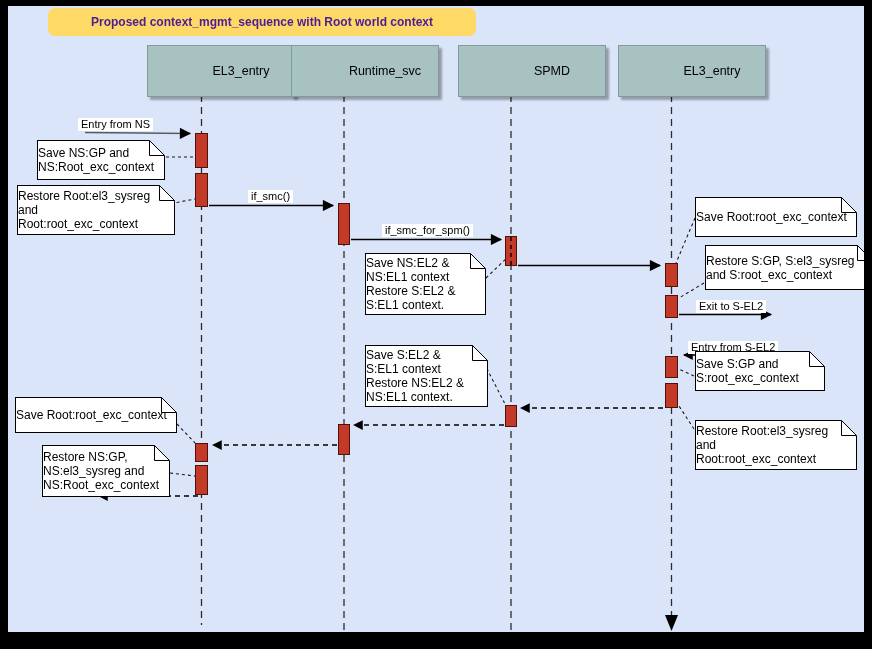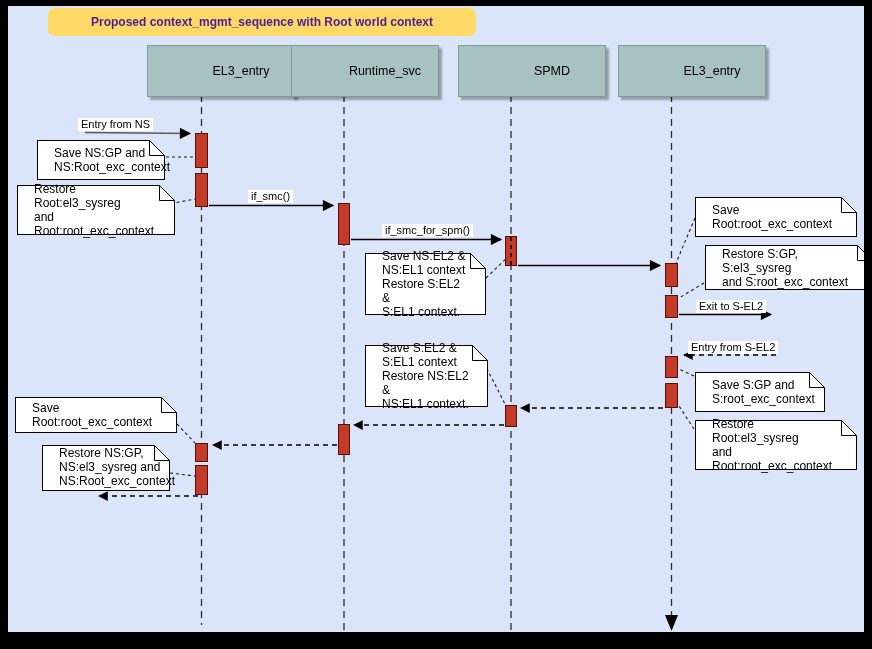--- a/index.html
+++ b/index.html
@@ -19,21 +19,21 @@
             justify-content:center; font-size:12px; font-weight:bold; color:#4c1d95; }
   .head { position:absolute; width:106px; height:50px; background:#a8c2c1;
           border:1px solid #7e9c9a; box-shadow:3px 3px 2px rgba(0,0,0,0.32);
           display:flex; align-items:center; justify-content:center;
           font-size:12.5px; color:#000;padding-left:40px; }
   .bar { position:absolute; background:#c43a28; border:1px solid #4f120b; box-sizing:border-box; }
   .bar.dashed-center { background-image:repeating-linear-gradient(to bottom, rgba(35,8,4,.85) 0 4px, rgba(0,0,0,0) 4px 8px);
           background-size:2px 100%; background-position:50% 0; background-repeat:no-repeat; }
   .note { position:absolute; background:#fff; border:1px solid #000; box-sizing:border-box;
           display:flex; align-items:center; }
-  .note-text { font-size:12px; line-height:14px; color:#000; padding:2px 16px;
+  .note-text { font-size:12px; line-height:14px; color:#000; padding:2px 0;
           white-space:pre-line; }
   .cut { position:absolute; top:-1px; right:-1px; width:16px; height:16px;
           background:#dbe5f9; clip-path:polygon(0 0,100% 0,100% 100%); }
   .fold { position:absolute; top:-1px; right:-1px; }
   .fold path { fill:#fff; stroke:#000; stroke-width:1; }
   .mlabel { position:absolute; background:#fff; color:#000; font-size:11px;
           line-height:13px; padding:0 3px; white-space:nowrap; }
 </style>
 </head>
 <body>
@@ -146,21 +146,21 @@
       <div class="note-text">Save Root:root_exc_context</div>
     </div>
     <div class="note" style="left:697px; top:239px; width:168px; height:45px;">
       <span class="cut"></span>
       <svg class="fold" width="16" height="16" viewBox="0 0 16 16">
           <path d="M0.5,0.5 L0.5,15.5 L15.5,15.5 Z"></path>
         </svg>
       <div class="note-text">Restore S:GP, S:el3_sysreg
 and S:root_exc_context</div>
     </div>
-    <div class="note" style="left:687px; top:366px; width:130px; height:40px;">
+    <div class="note" style="left:687px; top:345px; width:130px; height:40px;">
       <span class="cut"></span>
       <svg class="fold" width="16" height="16" viewBox="0 0 16 16">
           <path d="M0.5,0.5 L0.5,15.5 L15.5,15.5 Z"></path>
         </svg>
       <div class="note-text">Save S:GP and
 S:root_exc_context</div>
     </div>
     <div class="note" style="left:687px; top:414px; width:162px; height:50px;">
       <span class="cut"></span>
       <svg class="fold" width="16" height="16" viewBox="0 0 16 16">
@@ -180,21 +180,21 @@
 Restore NS:EL2 &amp;
 NS:EL1 context.</div>
     </div>
     <div class="note" style="left:7px; top:391px; width:162px; height:36px;">
       <span class="cut"></span>
       <svg class="fold" width="16" height="16" viewBox="0 0 16 16">
           <path d="M0.5,0.5 L0.5,15.5 L15.5,15.5 Z"></path>
         </svg>
       <div class="note-text">Save Root:root_exc_context</div>
     </div>
-    <div class="note" style="left:34px; top:439px; width:128px; height:46px;align-items:flex-end;">
+    <div class="note" style="left:34px; top:439px; width:128px; height:52px;">
       <span class="cut"></span>
       <svg class="fold" width="16" height="16" viewBox="0 0 16 16">
           <path d="M0.5,0.5 L0.5,15.5 L15.5,15.5 Z"></path>
         </svg>
       <div class="note-text">Restore NS:GP,
 NS:el3_sysreg and
 NS:Root_exc_context</div>
     </div>
 
   </div>

